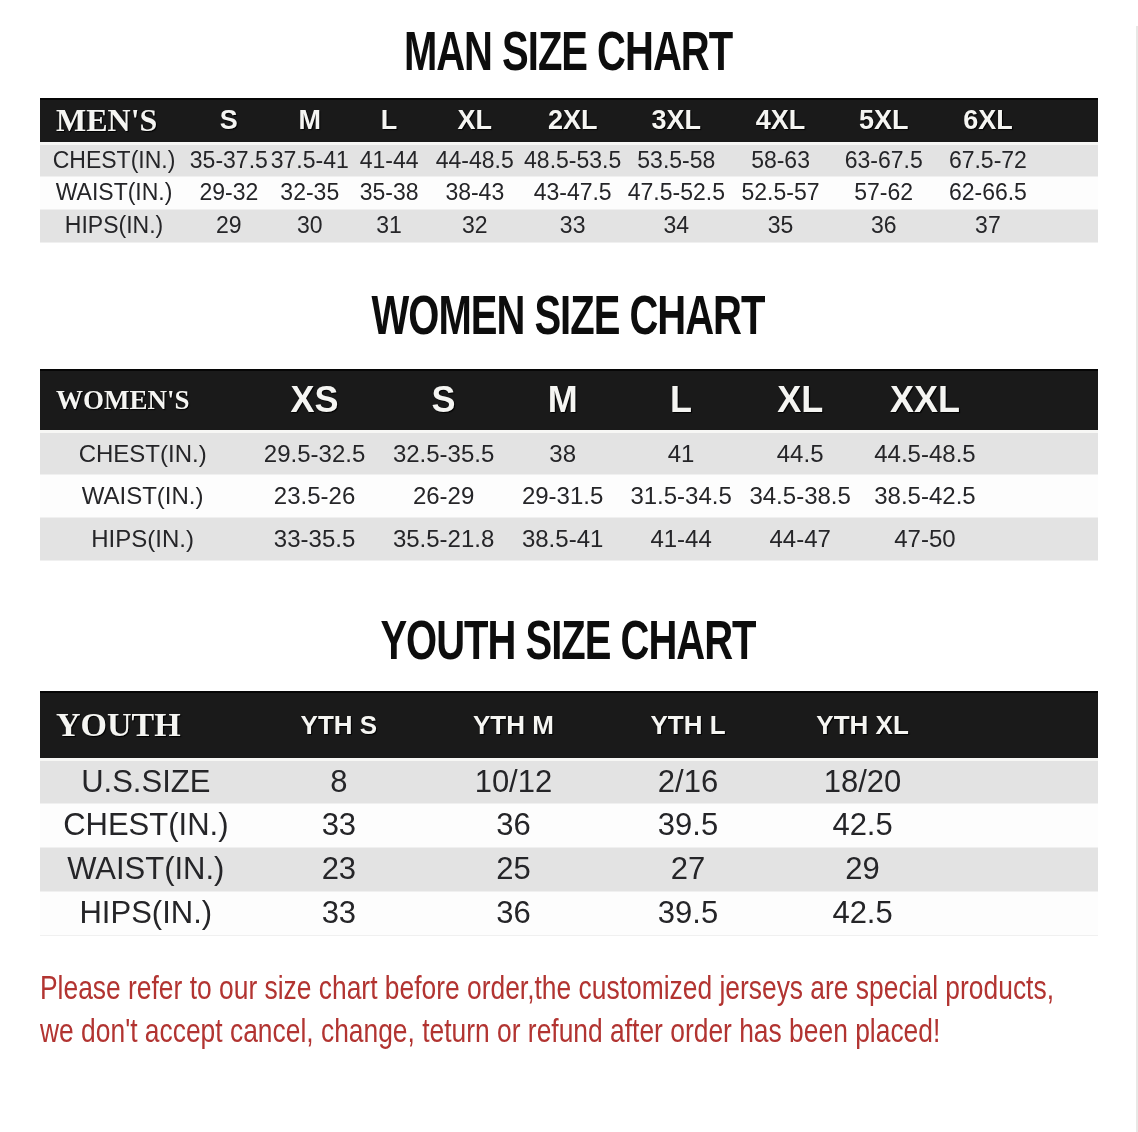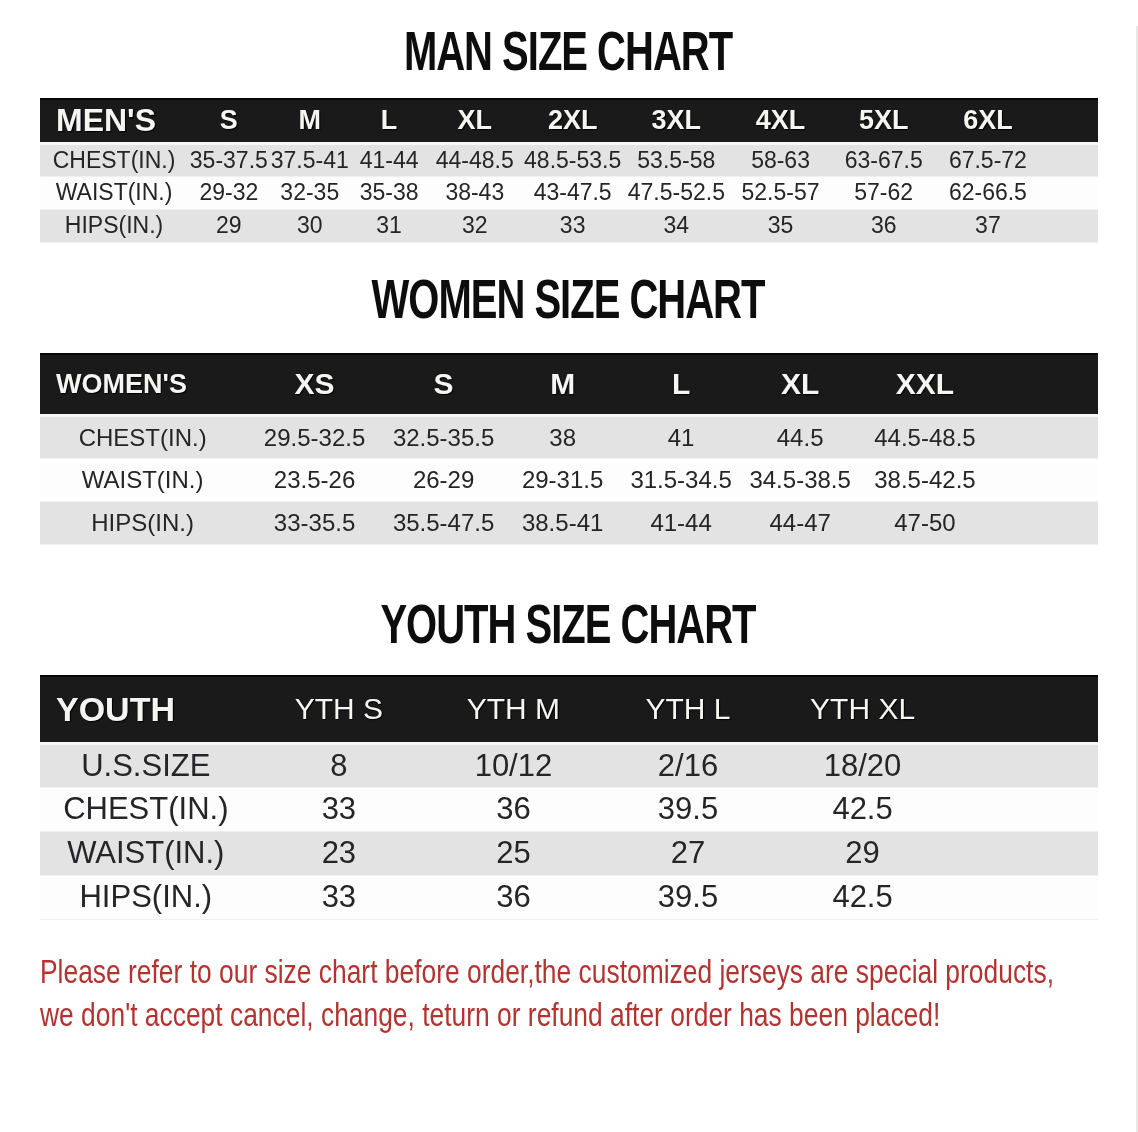--- a/index.html
+++ b/index.html
@@ -51,21 +51,21 @@
   .section-title span {
     display: inline-block;
     font-size: 40px;
     font-weight: 800;
     letter-spacing: -1px;
     color: #0d0d0d;
     transform: scale(1.0, 1.38);
     white-space: nowrap;
   }
   .title-man   { margin-top: 26px; text-align: right; }
-  .title-woman { margin-top: 32px; }
+  .title-woman { margin-top: 48px; }
   .title-youth { margin-top: 54px; }
 
   
   table.size-table {
     width: 1058px;
     margin-left: 40px;
     border-collapse: collapse;
     table-layout: fixed;
   }
   .size-table thead th {
@@ -76,20 +76,21 @@
     border-top: 2px solid #060606;
     border-bottom: 2px solid #060606;
     text-shadow: 1px 1px 1px #000;
     white-space: nowrap;
     overflow: hidden;
   }
   .size-table thead th.header-label {
     text-align: left;
     padding-left: 16px;
     font-weight: 800;
+    font-family: Liberation Serif, serif;
   }
   .size-table tbody td {
     text-align: center;
     color: #252528;
     white-space: nowrap;
     overflow: hidden;
   }
   .size-table tbody tr:nth-child(odd) td  { background: #e3e3e3; }
   .size-table tbody tr:nth-child(even) td { background: #fdfdfd; }
   .size-table tbody tr:first-child td { border-top: 3px solid #f7f7f5; }
@@ -100,30 +101,30 @@
   .men thead th.header-label { font-size: 32px; }
   .men tbody td { height: 33px; font-size: 23px; }
   .men th:nth-child(1){width:14%} .men th:nth-child(2){width:7.7%}
   .men th:nth-child(3){width:7.6%} .men th:nth-child(4){width:7.4%}
   .men th:nth-child(5){width:8.8%} .men th:nth-child(6){width:9.7%}
   .men th:nth-child(7){width:9.9%} .men th:nth-child(8){width:9.8%}
   .men th:nth-child(9){width:9.7%} .men th:nth-child(10){width:10%}
   .men th:nth-child(11){width:5.4%}
 
   
-  .women thead th { height: 62px; font-size: 30px; }
+  .women thead th { height: 62px; font-size: 36px; }
   .women thead th.header-label { font-size: 27px; }
   .women tbody td { height: 43px; font-size: 24px; }
   .women th:nth-child(1){width:19.4%} .women th:nth-child(2){width:13.1%}
   .women th:nth-child(3){width:11.3%} .women th:nth-child(4){width:11.2%}
   .women th:nth-child(5){width:11.2%} .women th:nth-child(6){width:11.3%}
   .women th:nth-child(7){width:12.3%} .women th:nth-child(8){width:10.2%}
 
   
-  .youth thead th { height: 67px; font-size: 30px; font-weight: 400; }
+  .youth thead th { height: 67px; font-size: 26px; font-weight: 700; }
   .youth thead th.header-label { font-size: 34px; font-weight: 800; }
   .youth tbody td { height: 44px; font-size: 31px; }
   .youth th:nth-child(1){width:20%} .youth th:nth-child(2){width:16.5%}
   .youth th:nth-child(3){width:16.5%} .youth th:nth-child(4){width:16.5%}
   .youth th:nth-child(5){width:16.5%} .youth th:nth-child(6){width:14%}
 
   .table-gap-man   { height: 22px; }
   .table-gap-woman { height: 28px; }
   .table-gap-youth { height: 26px; }
 
@@ -245,21 +246,21 @@
           <td>26-29</td>
           <td>29-31.5</td>
           <td>31.5-34.5</td>
           <td>34.5-38.5</td>
           <td>38.5-42.5</td>
           <td></td>
         </tr>
         <tr>
           <td>HIPS(IN.)</td>
           <td>33-35.5</td>
-          <td>35.5-47.5</td>
+          <td>35.5-21.8</td>
           <td>38.5-41</td>
           <td>41-44</td>
           <td>44-47</td>
           <td>47-50</td>
           <td></td>
         </tr>
       </tbody>
   </table>
 
   <div class="section-title title-youth">

